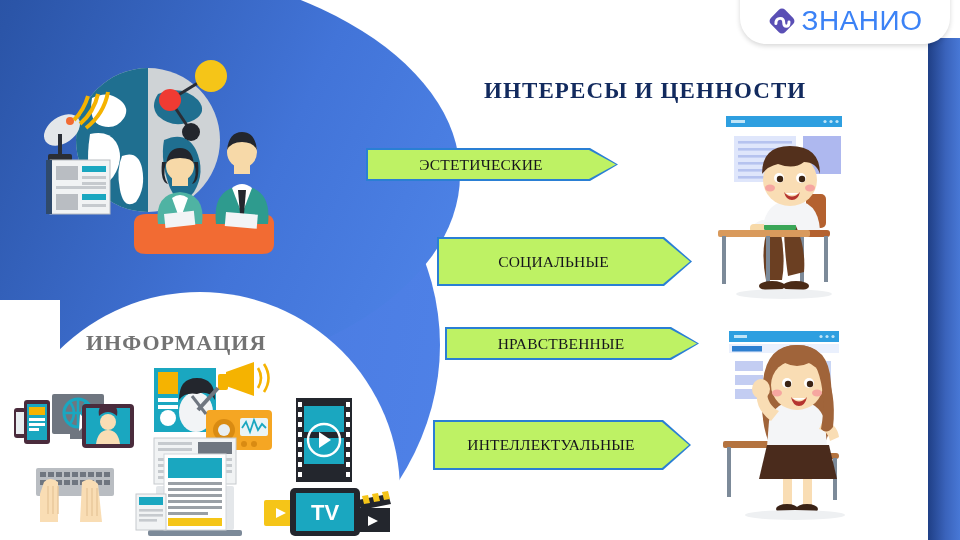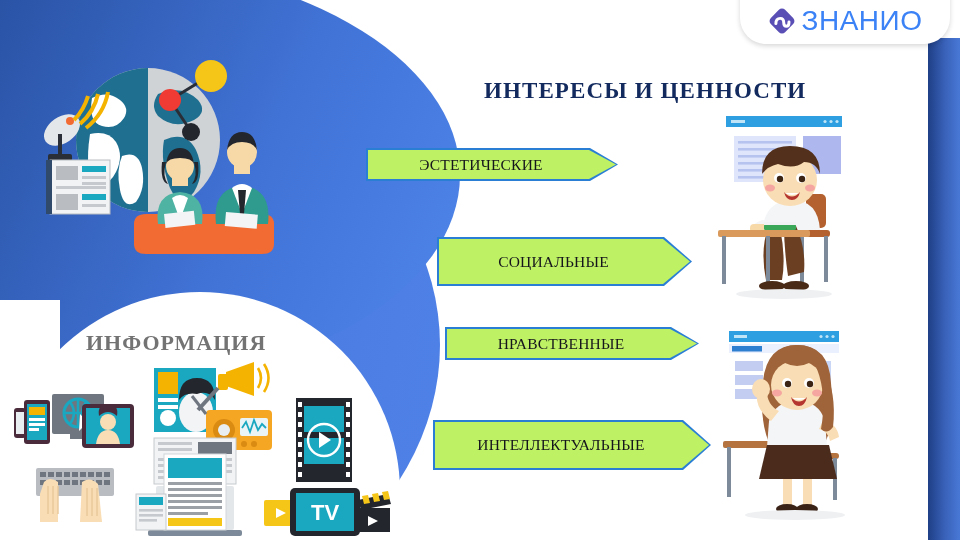--- a/index.html
+++ b/index.html
@@ -72,21 +72,21 @@
     background:#bef264;
     clip-path:polygon(0 0,calc(100% - 27px) 0,100% 50%,calc(100% - 27px) 100%,0 100%);
     display:flex;align-items:center;justify-content:center;
     color:#15151c;font-family:"Liberation Serif", serif;font-size:15.5px;
     letter-spacing:.2px;text-align:center;line-height:1.14;
     padding-right:22px;box-sizing:border-box;
   }
   #b1{left:366px;top:148px;width:252px;height:33px;}
   #b2{left:437px;top:237px;width:232px;height:49px;padding-left:23px;}
   #b3{left:437px;top:327px;width:254px;height:33px;margin-left:8px;}
-  #b4{left:433px;top:420px;width:258px;height:50px;padding-left:20px;}
+  #b4{left:433px;top:420px;width:258px;height:50px;}
 
   
   .news-illu{position:absolute;left:30px;top:48px;width:280px;height:210px;z-index:10;}
   .boy-illu{position:absolute;left:700px;top:108px;width:165px;height:195px;z-index:10;}
   .girl-illu{position:absolute;left:705px;top:325px;width:170px;height:200px;z-index:10;}
   .media-illu{position:absolute;left:8px;top:360px;width:392px;height:180px;z-index:10;}
 </style>
 </head>
 <body>
 

